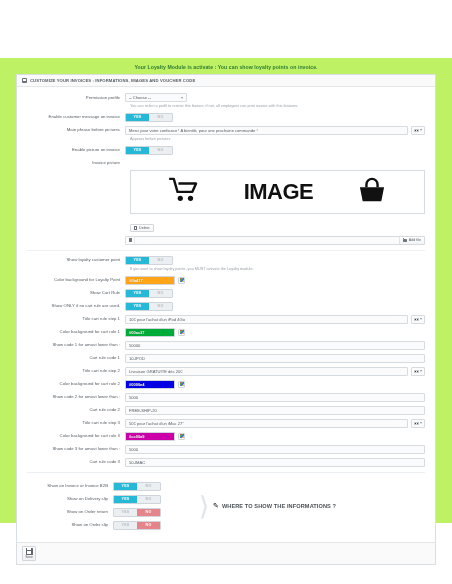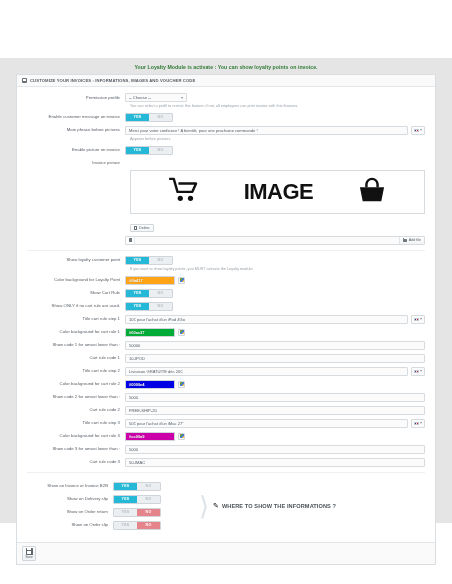--- a/index.html
+++ b/index.html
@@ -6,21 +6,21 @@
   html, body {
     width: 452px; height: 584px;
     background: #ffffff;
     font-family: "Liberation Sans", sans-serif;
     overflow: hidden;
   }
   .page {
     position: absolute;
     left: 0; top: 58px;
     width: 452px; height: 465px;
-    background: #e5e5e5;
+    background: #bef264;
     padding: 4px 8px 0 8px;
   }
   .banner {
     text-align: center;
     font-size: 5.2px;
     font-weight: bold;
     color: #2f7a34;
     padding: 2px 0 4px 0;
     letter-spacing: 0.05px;
   }

